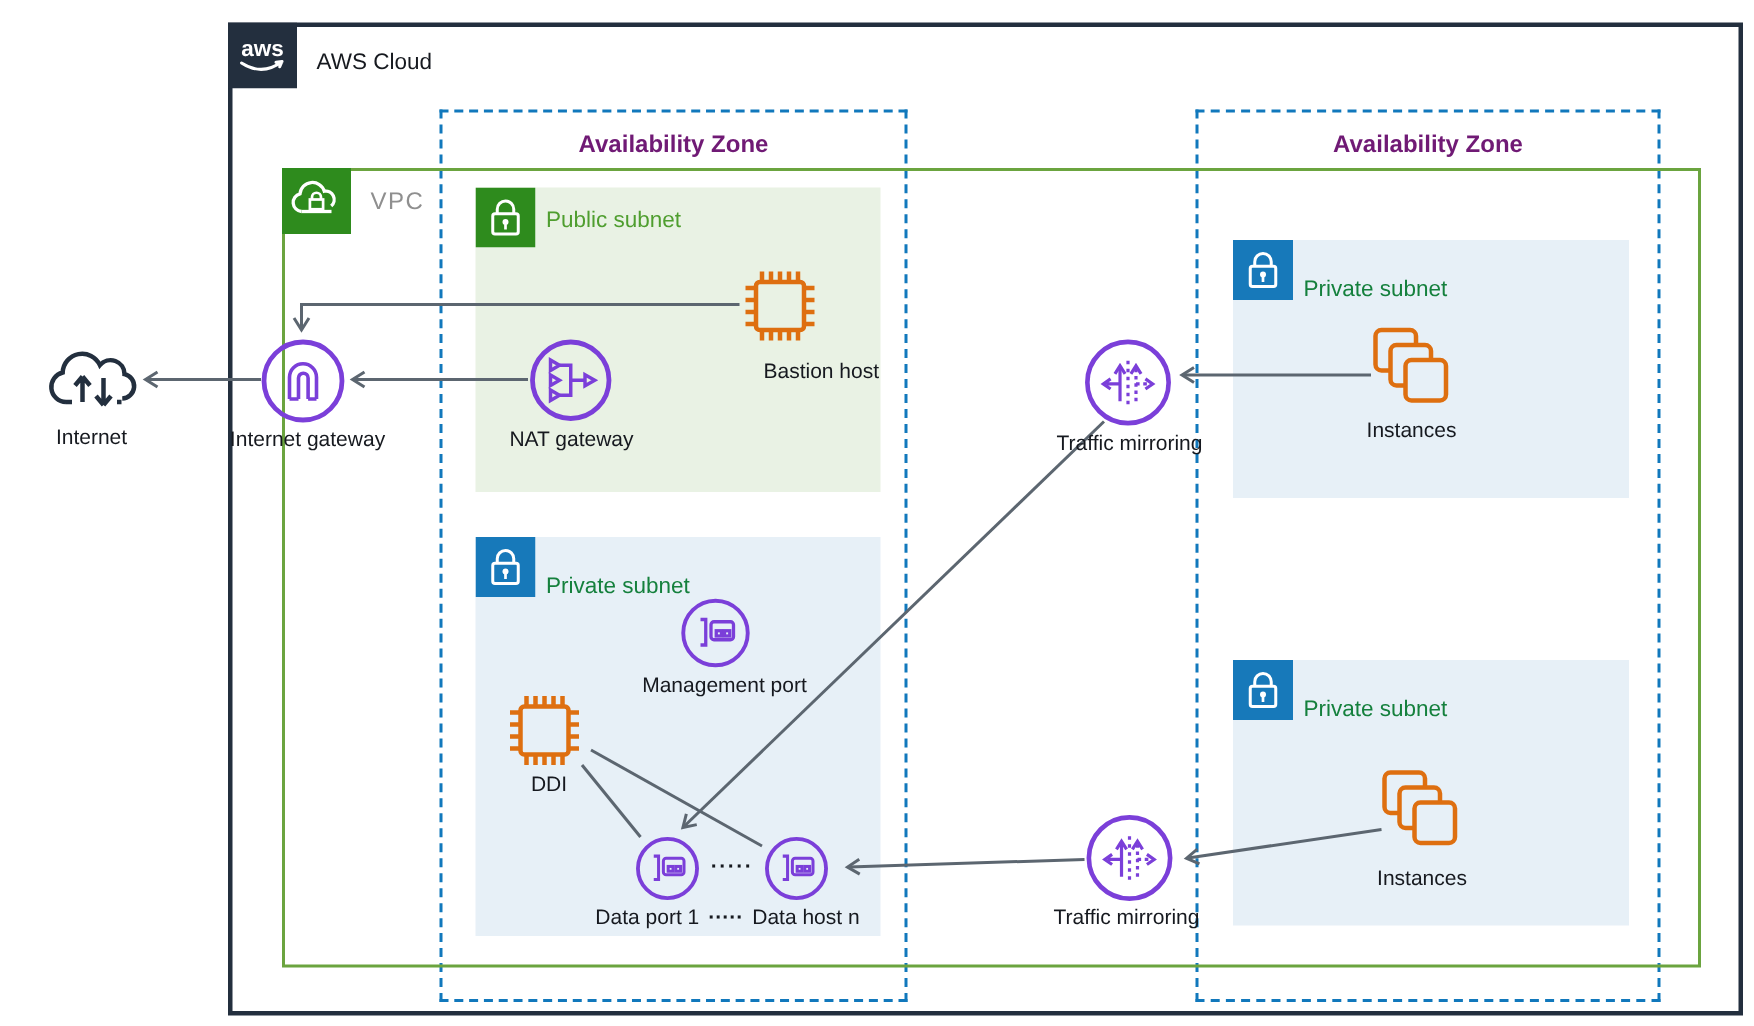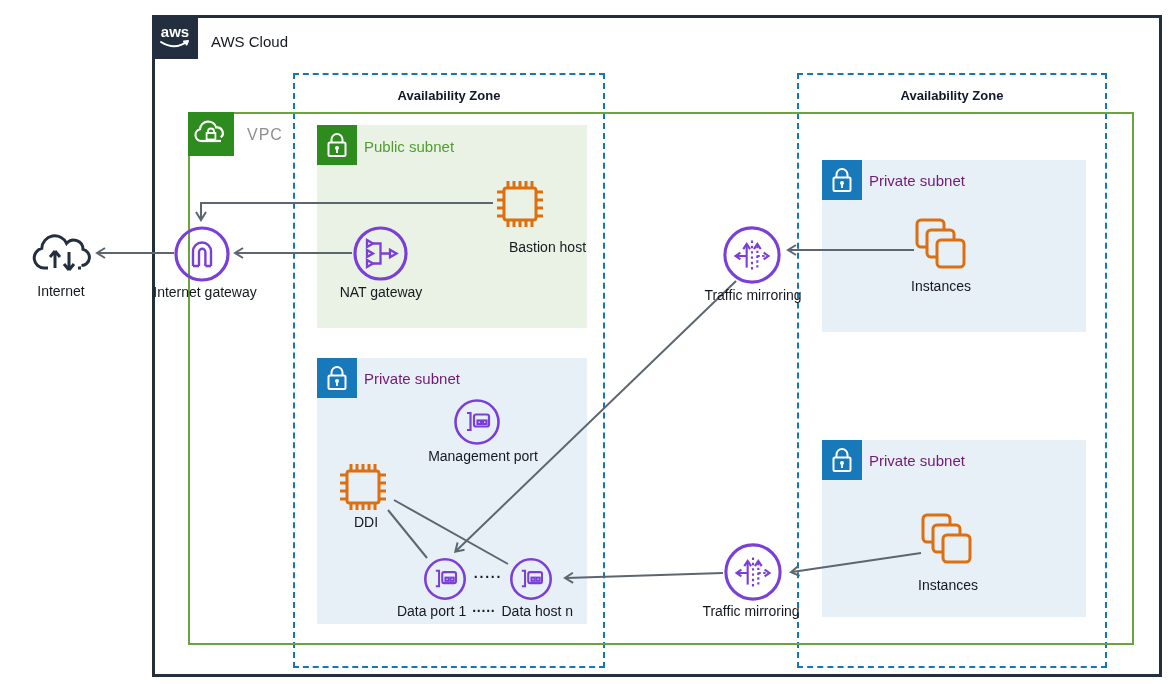--- a/index.html
+++ b/index.html
@@ -3,28 +3,28 @@
 <meta charset="utf-8">
 <style>
   html,body{margin:0;padding:0;background:#ffffff;}
   #canvas{position:relative;width:1169px;height:684px;background:#ffffff;overflow:hidden;
           font-family:"Liberation Sans","DejaVu Sans",sans-serif;color:#16191F;}
   .abs{position:absolute;}
   .box{position:absolute;box-sizing:border-box;}
   .aws-cloud{border:3px solid #232F3E;}
   .vpc-box{border:2px solid #6BA43F;}
   .az-box{border:2px dashed #1178BC;}
-  .az-label{position:absolute;width:100%;text-align:center;color:#0f172a;font-size:13px;font-weight:700;}
+  .az-label{position:absolute;width:100%;text-align:center;color:#701a75;font-size:16px;font-weight:700;}
   .subnet{position:absolute;}
   .subnet.green{background:#E9F2E4;}
   .subnet.blue{background:#E7F0F7;}
   .subnet-icon{position:absolute;width:40px;height:40px;}
   .subnet-label{position:absolute;font-size:15px;}
   .subnet-label.green{color:#4F9E2F;}
-  .subnet-label.blue{color:#701a75;}
+  .subnet-label.blue{color:#15803d;margin-top:12px;}
   .lbl{position:absolute;font-size:14px;color:#16191F;white-space:nowrap;}
   .ctr{transform:translateX(-50%);}
   .title{position:absolute;font-size:15px;color:#16191F;}
   .vpc-label{position:absolute;font-size:16px;color:#8F8F8F;letter-spacing:1px;}
   svg{display:block;}
 </style>
 </head>
 <body>
 
 <div id="canvas">

